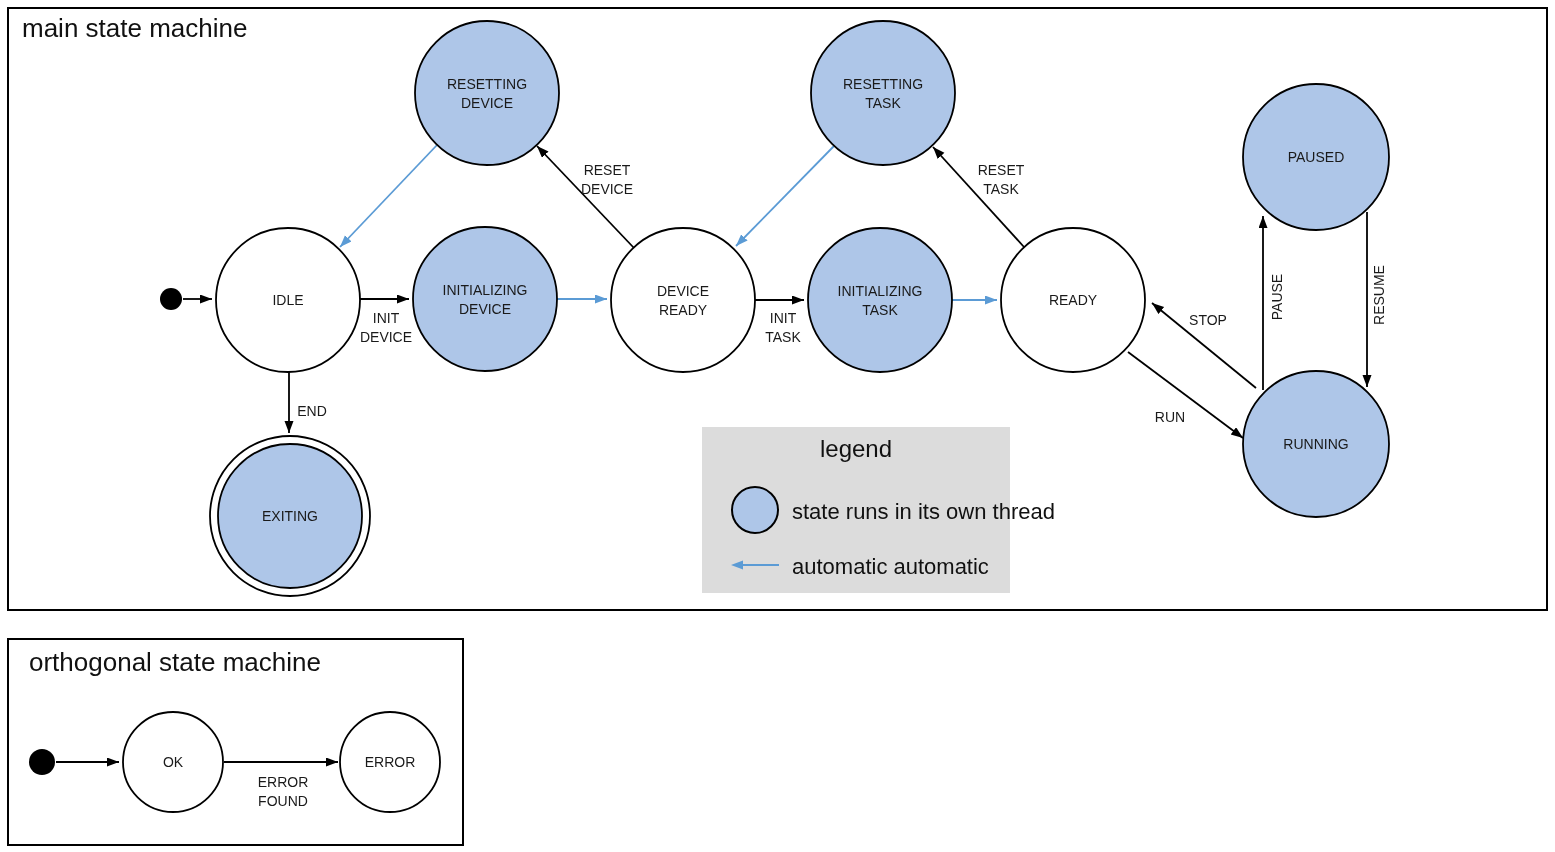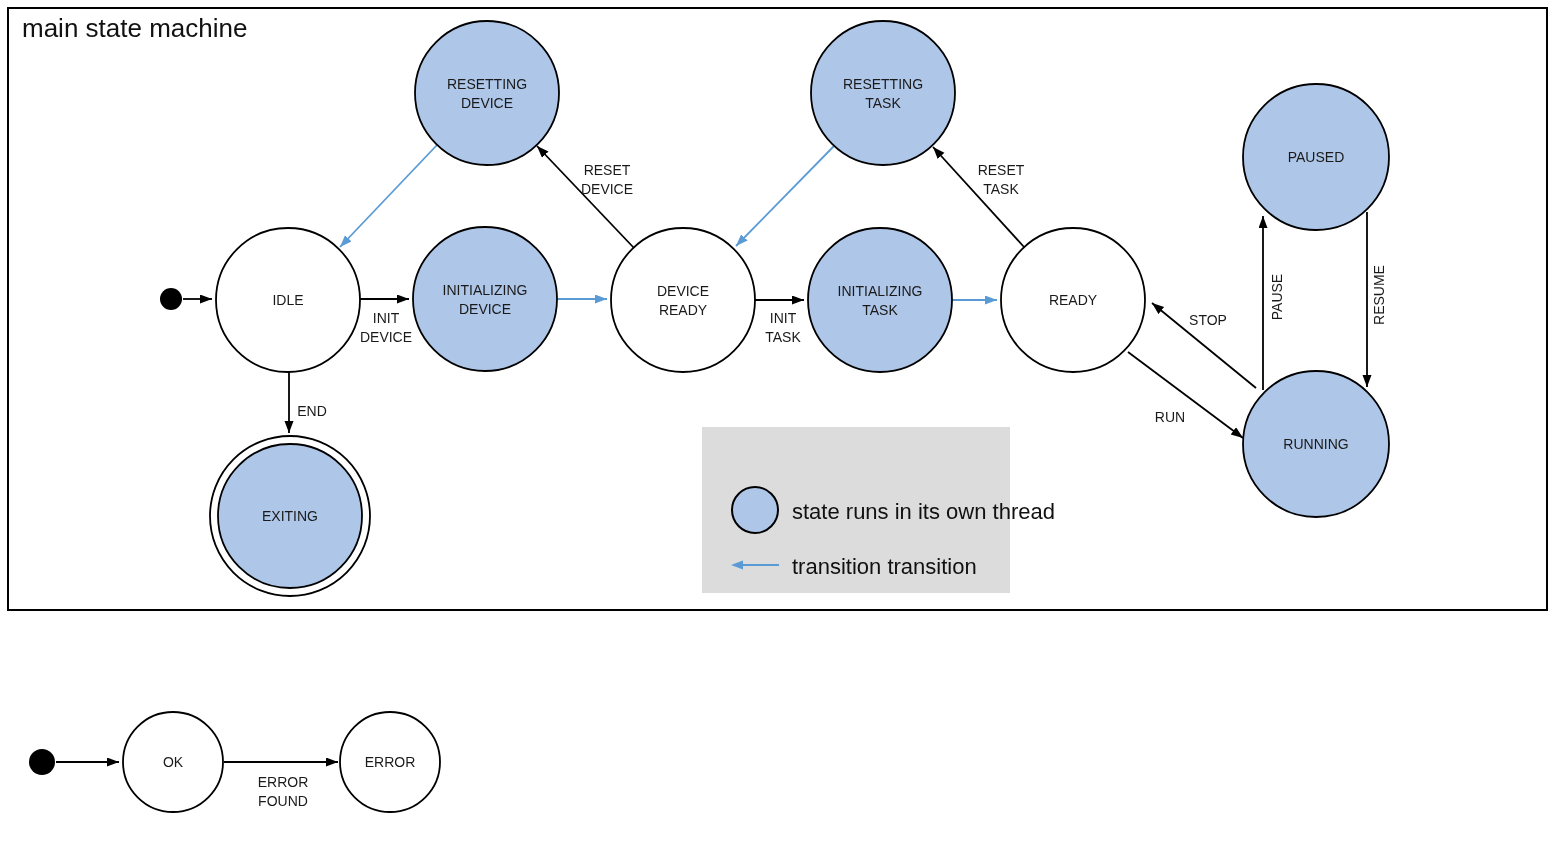--- a/index.html
+++ b/index.html
@@ -33,29 +33,33 @@
 </style>
 </head>
 <body>
 
 <div class="canvas">
 
   <div class="box main-box">
     <div class="box-title">main state machine</div>
   </div>
 
+  <div class="box ortho-box">
+    <div class="box-title">orthogonal state machine</div>
+  </div>
 
   <div class="legend">
+    <div class="legend-title">legend</div>
     <div class="legend-circle"></div>
     <div class="legend-label legend-label-1">state runs in its own thread</div>
     <svg class="legend-arrow" width="52" height="14" viewBox="0 0 52 14">
       <path class="auto-stroke" d="M50,7 H10" stroke-width="2" fill="none"></path>
       <path class="auto-fill" d="M14,2.5 L2,7 L14,11.5 z"></path>
     </svg>
-    <div class="legend-label legend-label-2">transition transition</div>
+    <div class="legend-label legend-label-2">automatic automatic</div>
   </div>
 
   <svg id="diagram" viewBox="0 0 1555 852">
     <defs>
       <marker id="arrow-std" markerUnits="userSpaceOnUse" markerWidth="14" markerHeight="10" refX="12" refY="4.5" orient="auto">
         <path d="M0,0 L12,4.5 L0,9 z" fill="#000000"></path>
       </marker>
       <marker id="arrow-auto" markerUnits="userSpaceOnUse" markerWidth="14" markerHeight="10" refX="12" refY="4.5" orient="auto">
         <path d="M0,0 L12,4.5 L0,9 z" fill="#5b9bd5"></path>
       </marker>

